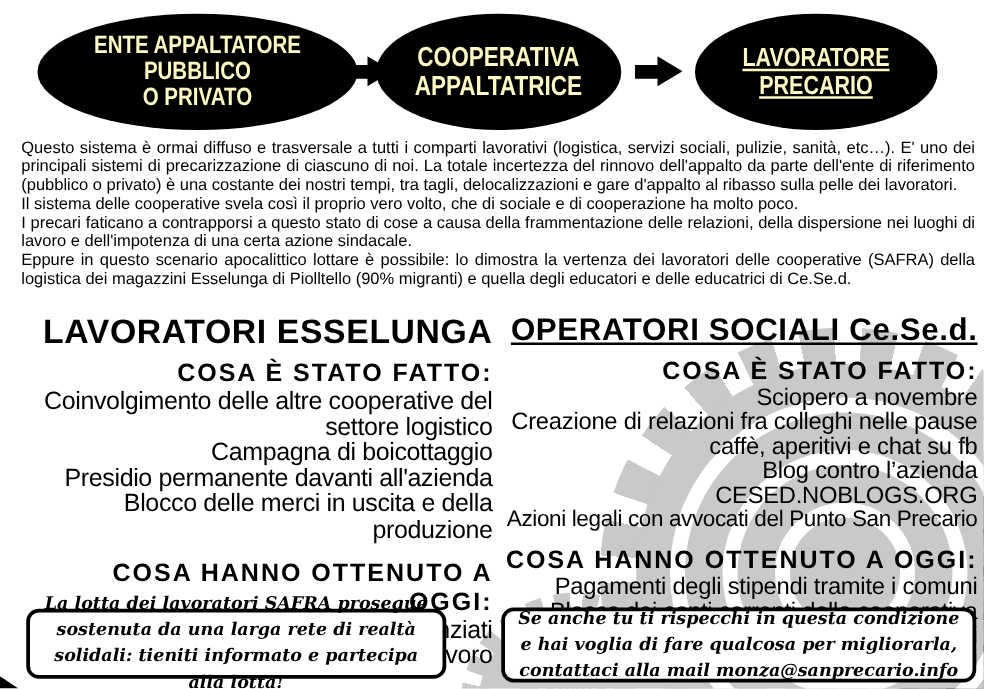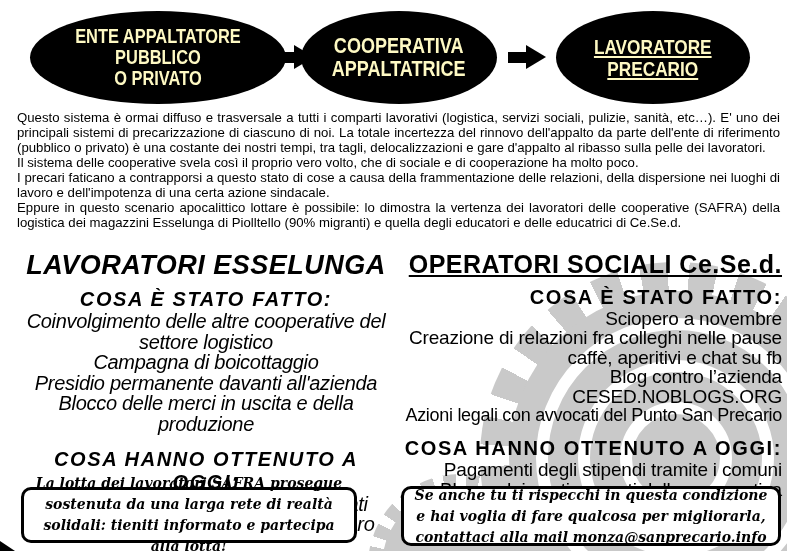--- a/index.html
+++ b/index.html
@@ -45,21 +45,21 @@
   .intro{position:absolute;left:17px;top:110px;width:763px;z-index:5;
     font-size:13.2px;line-height:15px;}
   .intro p{margin:0;text-align:justify;}
 
   
   .col{position:absolute;top:250px;z-index:5;}
   .col h1{margin:0 0 7px 0;font-weight:bold;letter-spacing:0.5px;}
   .col h2{margin:0;font-weight:bold;letter-spacing:1.6px;}
   .col .item{margin:0;}
   .col .sec2{margin-top:13px;}
-  .col-left{left:18px;width:376px;text-align:center;font-style:italic;}
+  .col-left{left:18px;width:376px;text-align:right;}
   .col-left h1{font-size:27px;}
   .col-left h2{font-size:20px;}
   .col-left .item{font-size:20px;line-height:1.03;letter-spacing:-0.3px;}
   .col-right{left:398px;width:384px;text-align:right;}
   .col-right h1{font-size:25px;text-decoration:underline;}
   .col-right h2{font-size:20px;}
   .col-right .item{font-size:19px;line-height:1.02;letter-spacing:-0.2px;}
   .col-right .item.fit{font-size:18px;letter-spacing:-0.3px;}
 
   

